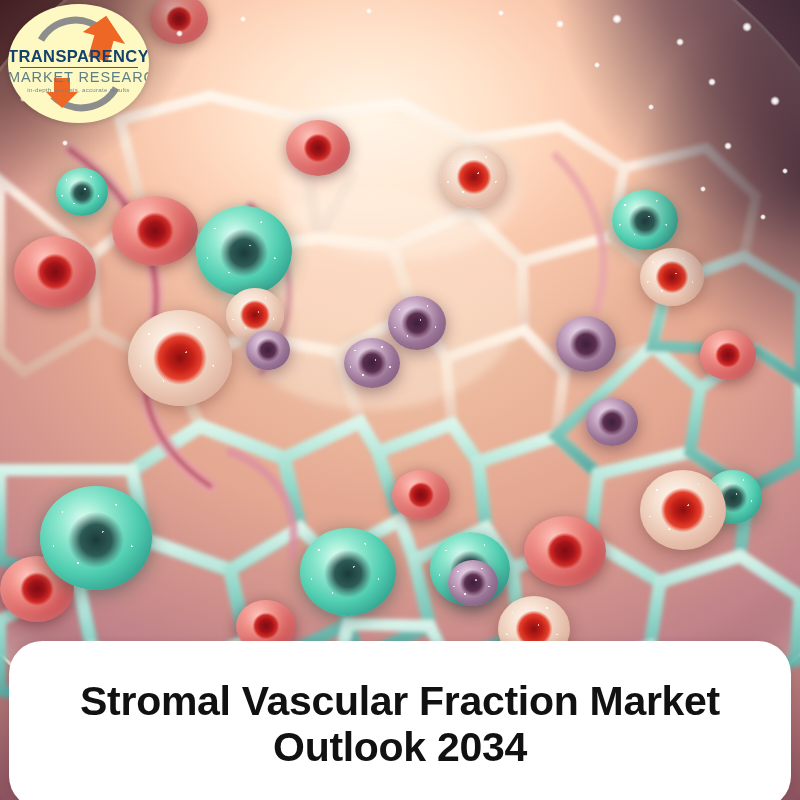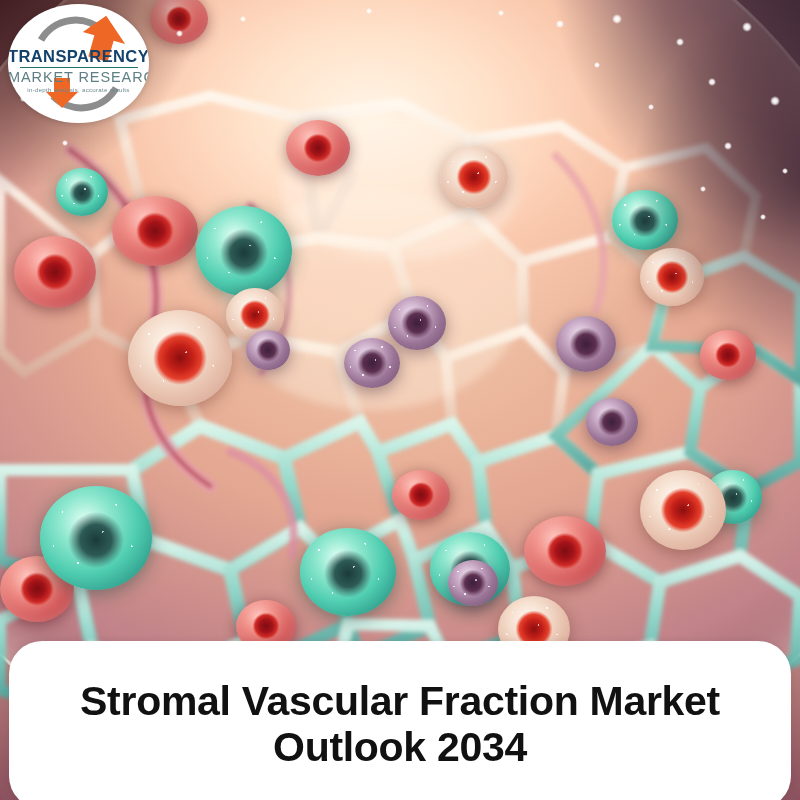--- a/index.html
+++ b/index.html
@@ -122,21 +122,21 @@
       radial-gradient(circle 1px at 31% 88%, rgba(255,255,255,.07) 99%, transparent 100%);
     pointer-events:none;
   }
 
   
   .logo-badge{
     position:absolute;
     left:8px; top:4px;
     width:141px; height:119px;
     border-radius:50%;
-    background:#ffffff;
+    background:#fef9c3;
     box-shadow:0 1px 6px rgba(0,0,0,.18);
     overflow:hidden;
   }
   .logo-inner{ position:absolute; inset:0; }
   .logo-cycle{ position:absolute; left:0; top:0; width:141px; height:119px; }
   .logo-text{
     position:absolute;
     left:0; right:0;
     top:44px;
     text-align:center;

